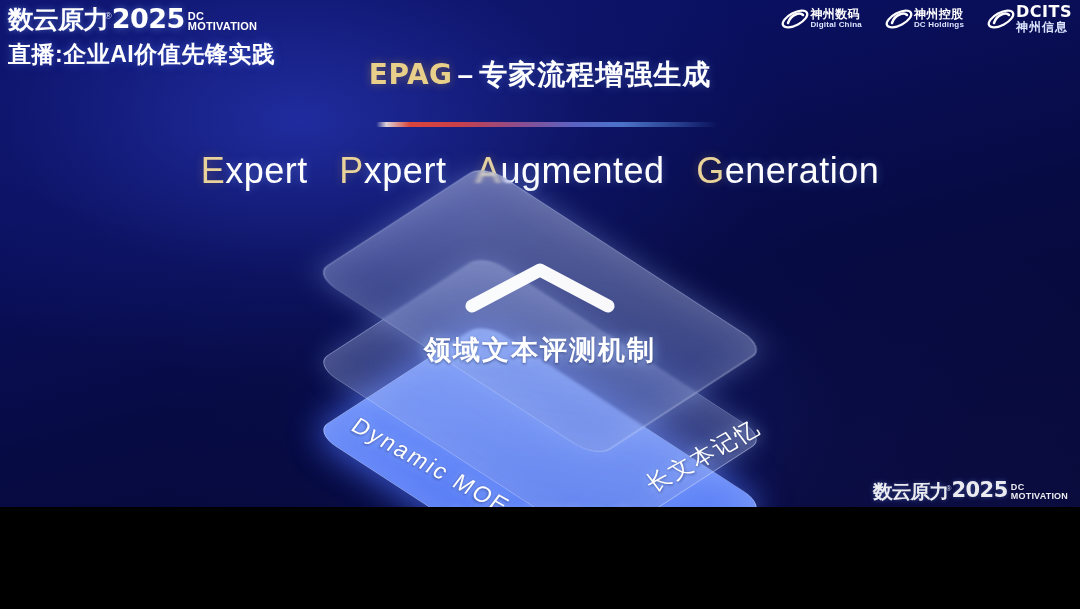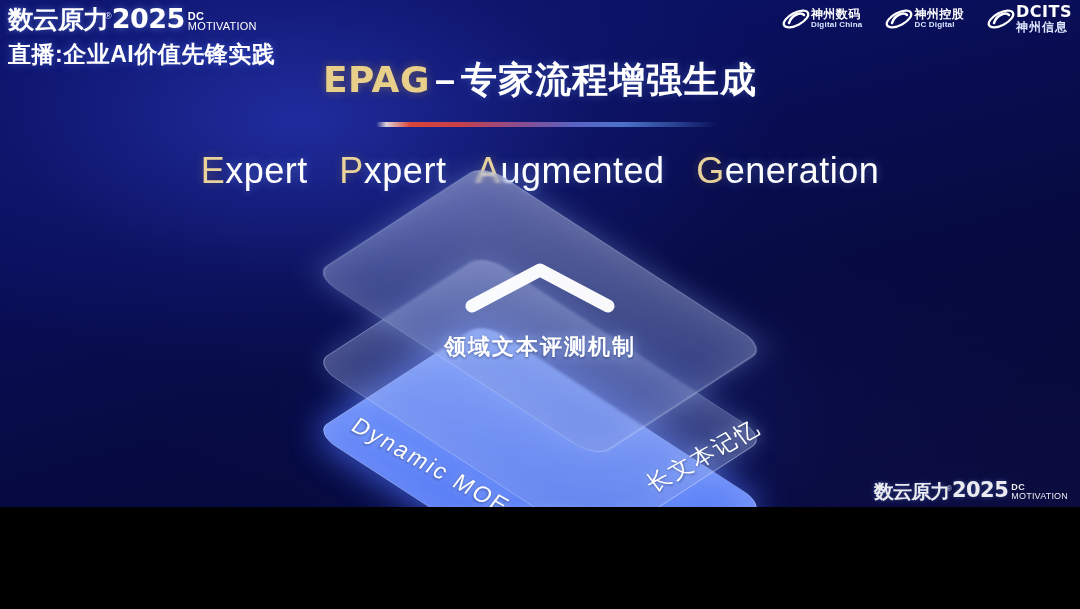--- a/index.html
+++ b/index.html
@@ -71,21 +71,21 @@
   .brand-dc .dc {
     display: block;
     font-size: 11px;
     font-weight: 700;
     color: #ffffff;
     letter-spacing: 0.3px;
   }
   .brand-dc .motivation {
     display: block;
     font-size: 11px;
-    font-weight: 400;
+    font-weight: 700;
     color: #ffffff;
     letter-spacing: 0.2px;
     text-align: center;
   }
   .live-line {
     margin-top: 7px;
     font-size: 23px;
     font-weight: 700;
     color: #ffffff;
     letter-spacing: 0.5px;
@@ -137,21 +137,21 @@
     font-size: 12px;
     letter-spacing: 1px;
   }
   
   .main-title {
     position: absolute;
     left: 0;
     top: 56px;
     width: 1080px;
     text-align: center;
-    font-size: 36px;
+    font-size: 28px;
     font-weight: 700;
     white-space: nowrap;
     letter-spacing: 1px;
   }
   .main-title .epag {
     color: #e8cf8a;
     font-family: "DejaVu Sans", sans-serif;
     letter-spacing: 0.5px;
     text-shadow: 0 0 10px rgba(190,150,60,0.45);
   }
@@ -278,21 +278,21 @@
     position: absolute;
     color: #ffffff;
     white-space: nowrap;
     pointer-events: none;
   }
   #label-top {
     left: 0;
     top: 110px;
     width: 500px;
     text-align: center;
-    font-size: 22px;
+    font-size: 27px;
     font-weight: 700;
     letter-spacing: 2px;
     text-shadow: 0 0 12px rgba(160,190,255,0.85), 0 1px 3px rgba(10,20,70,0.7);
   }
   #label-bot {
     left: 0;
     top: 285px;
     width: 500px;
     text-align: center;
     font-size: 21px;
@@ -376,21 +376,21 @@
       </span>
     </div>
 
     <div class="partner">
       <svg class="partner-mark" viewBox="0 0 60 52">
         <ellipse cx="30" cy="26" rx="27" ry="12.5" fill="none" stroke="#ffffff" stroke-width="4.5" transform="rotate(-28 30 26)"></ellipse>
         <path d="M16 34 C22 16, 40 12, 46 18" fill="none" stroke="#ffffff" stroke-width="5" stroke-linecap="round"></path>
       </svg>
       <span class="partner-text">
         <span class="partner-cn">神州控股</span>
-        <span class="partner-en">DC Digital</span>
+        <span class="partner-en">DC Holdings</span>
       </span>
     </div>
 
     <div class="partner">
       <svg class="partner-mark" viewBox="0 0 60 52">
         <ellipse cx="30" cy="26" rx="27" ry="12.5" fill="none" stroke="#ffffff" stroke-width="4.5" transform="rotate(-28 30 26)"></ellipse>
         <path d="M16 34 C22 16, 40 12, 46 18" fill="none" stroke="#ffffff" stroke-width="5" stroke-linecap="round"></path>
       </svg>
       <span class="partner-text">
         <span class="partner-cn big-en">DCITS</span>

